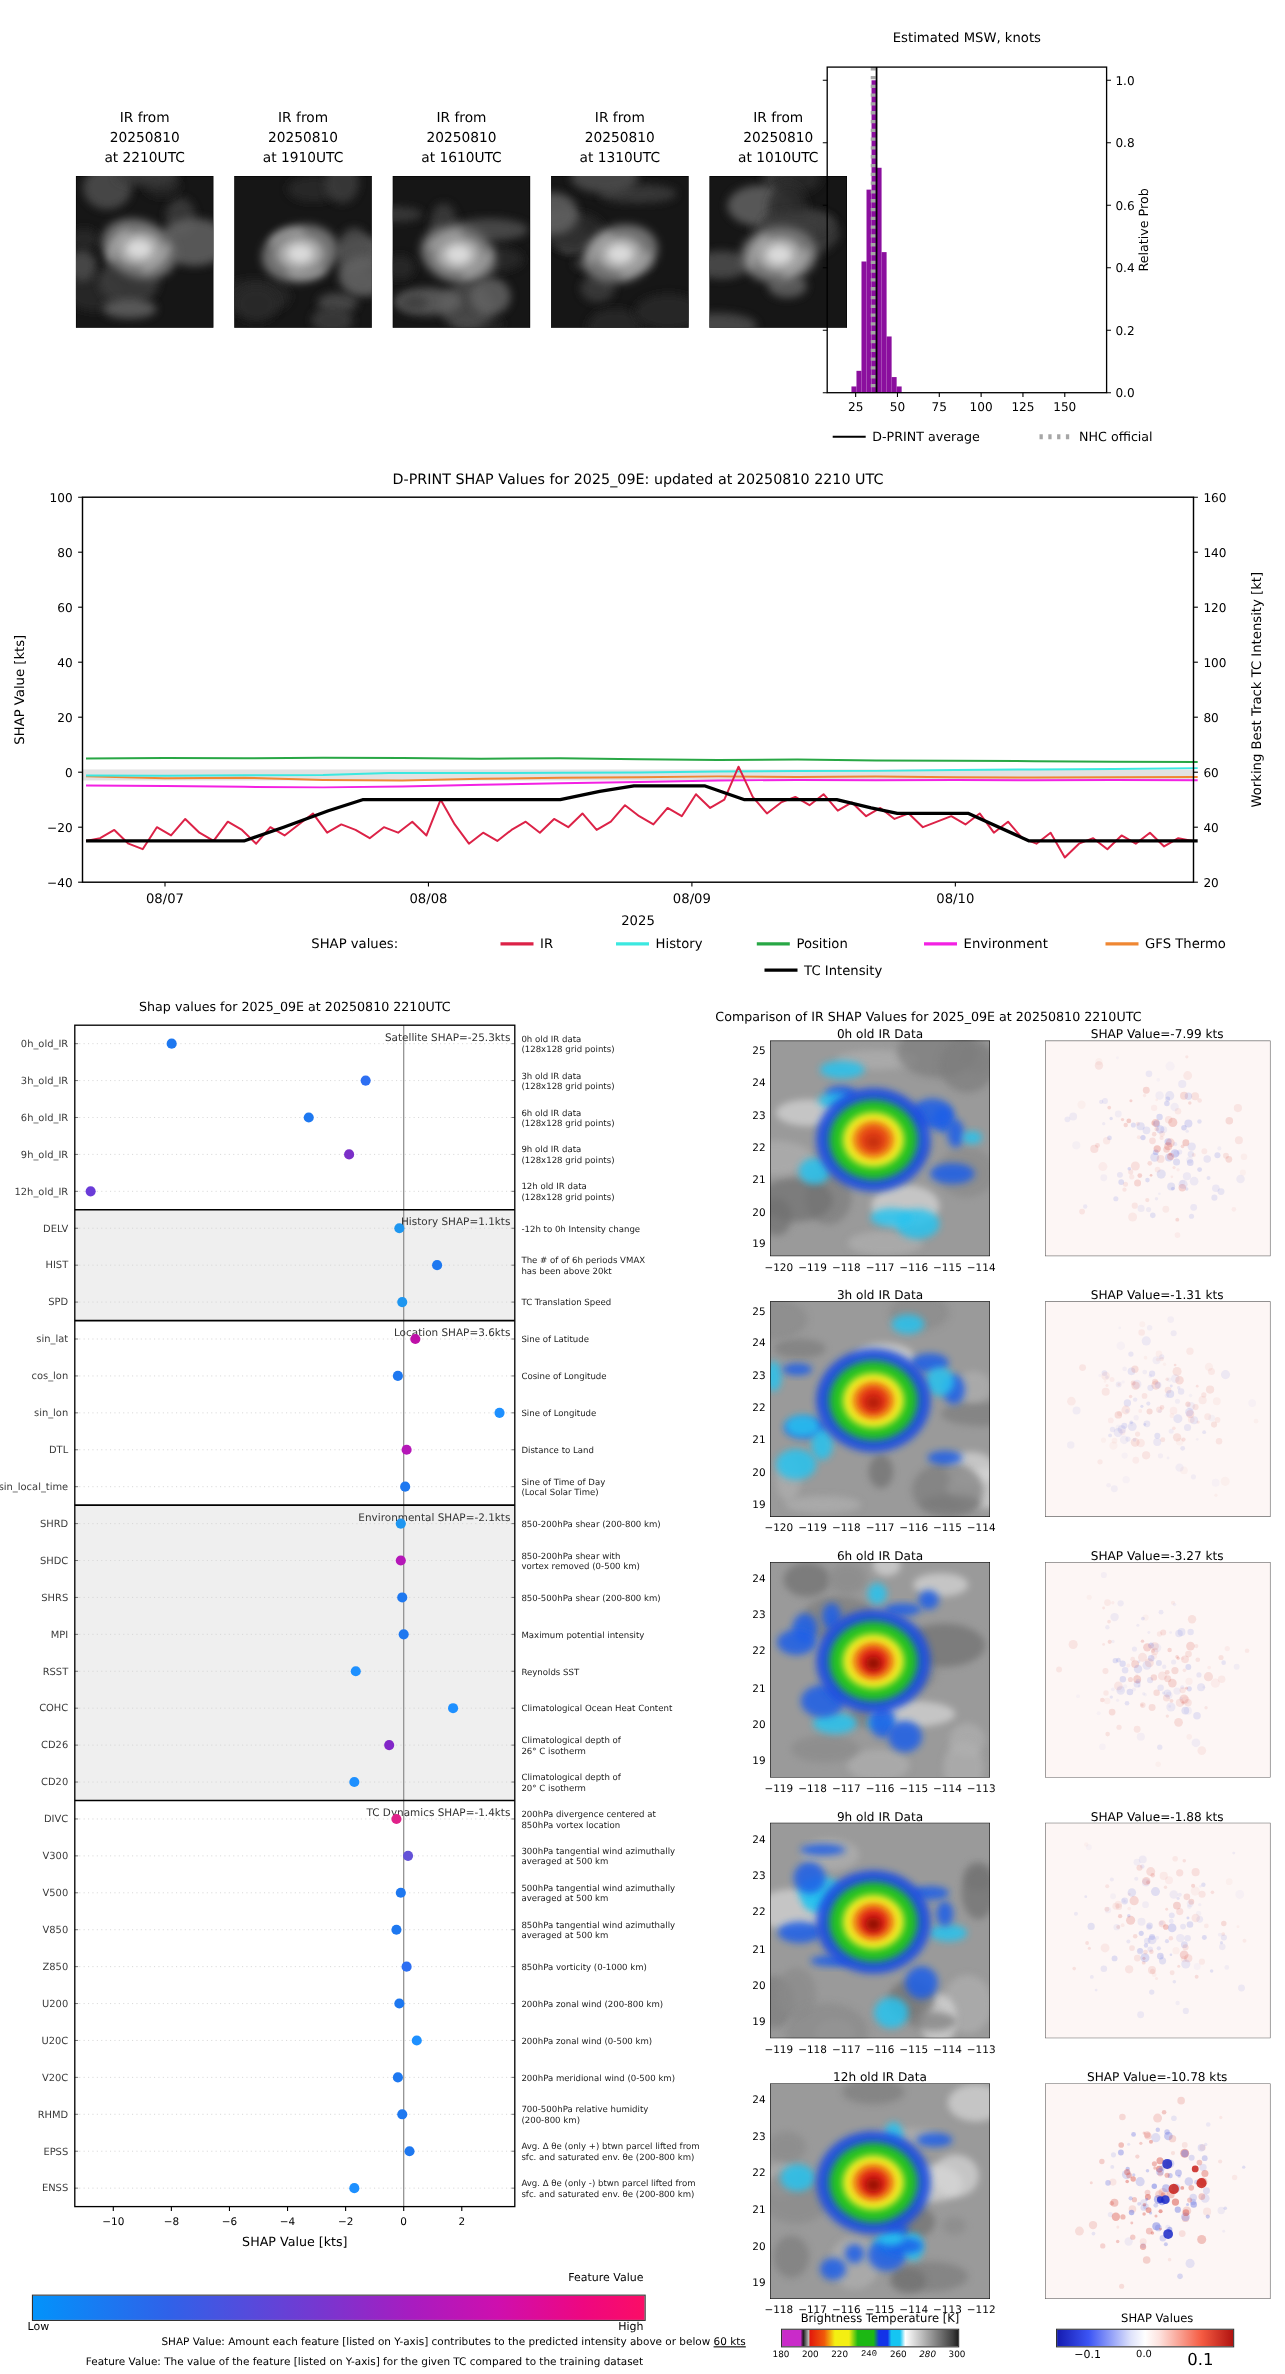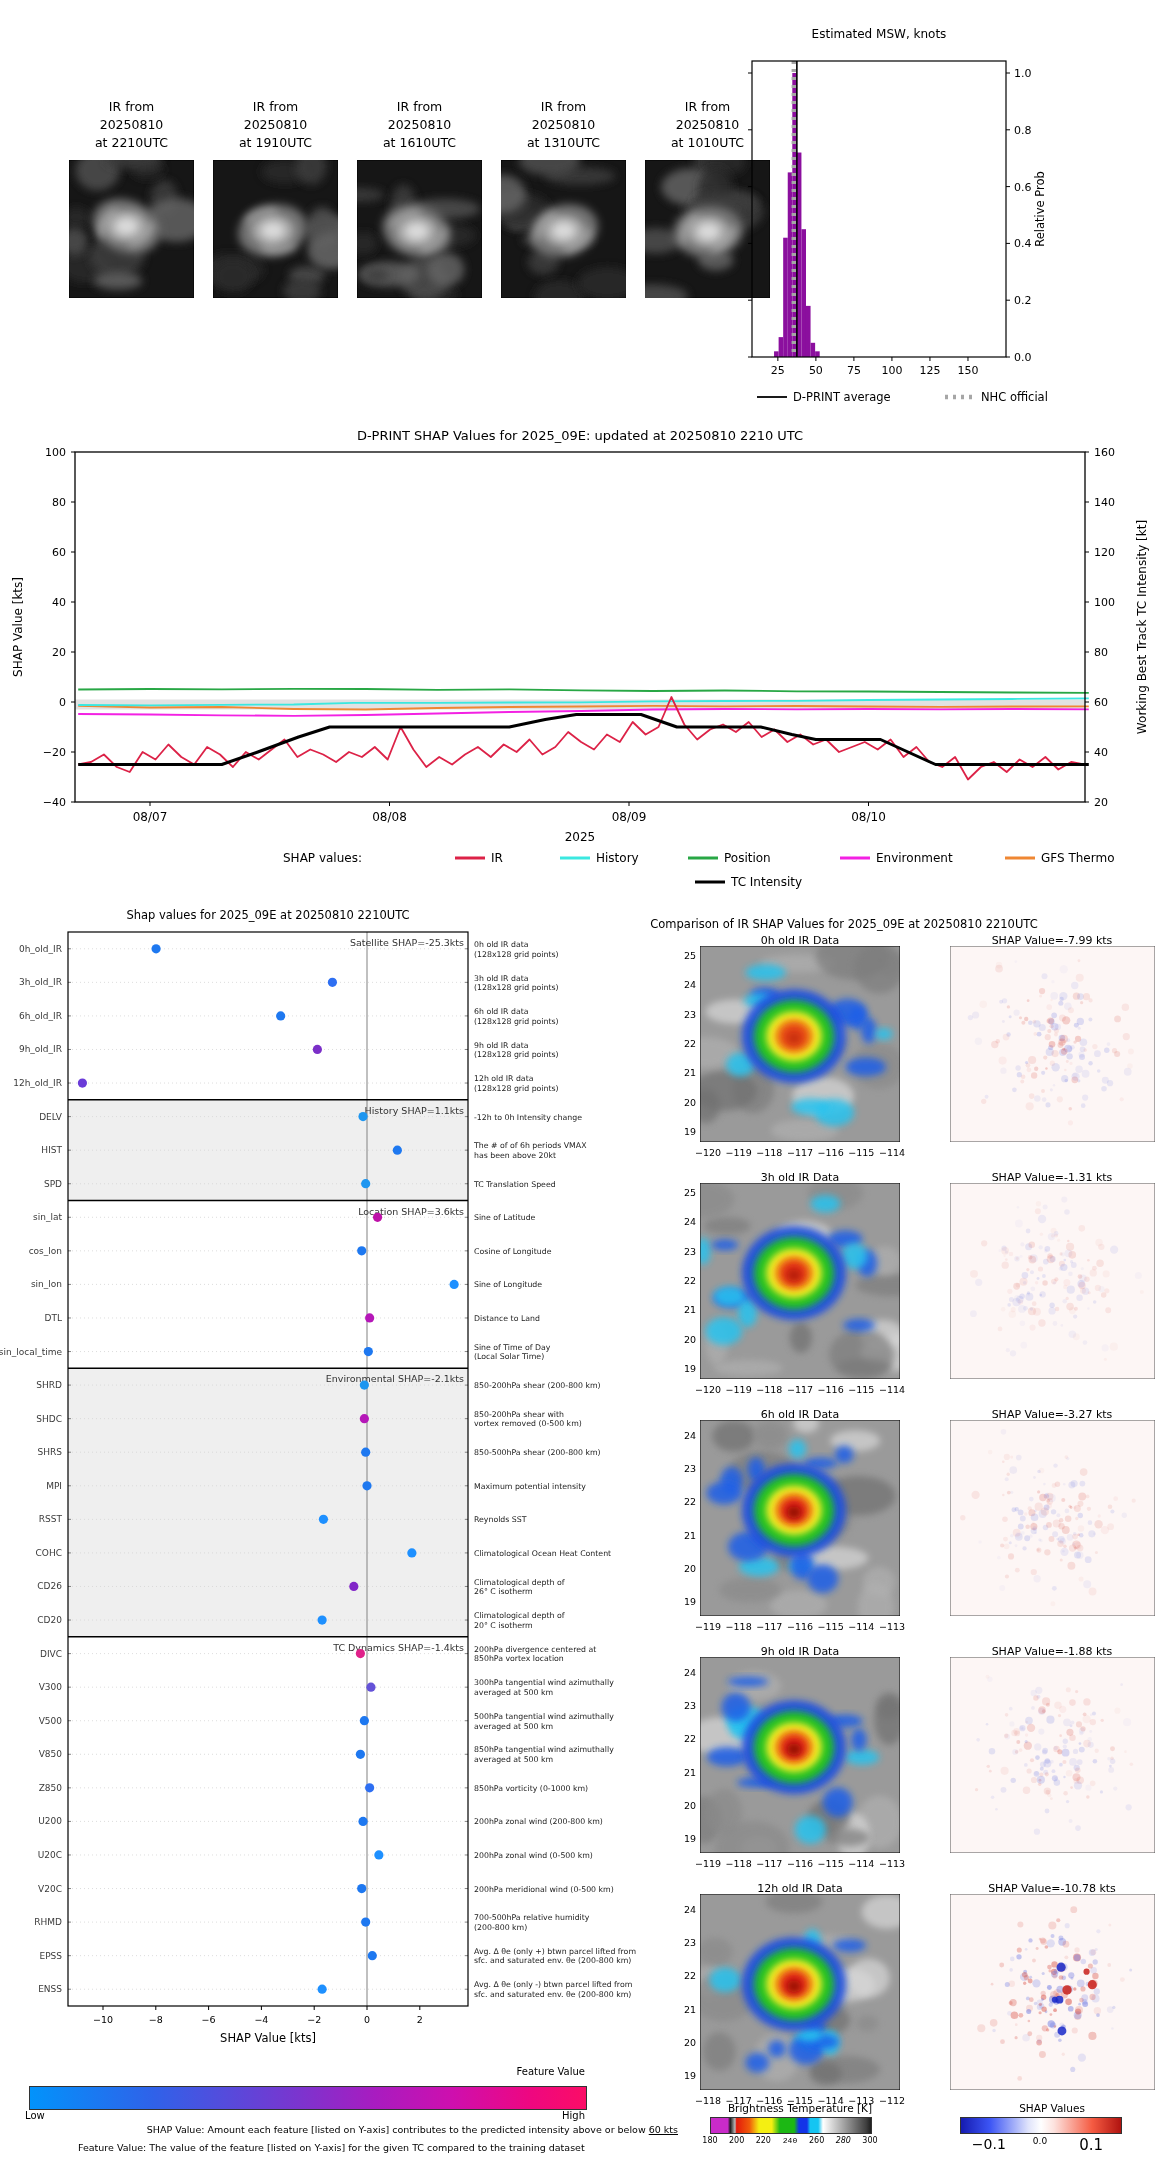--- a/index.html
+++ b/index.html
@@ -1573,21 +1573,21 @@
       <div class="abs cbar" style="left: 190px; top: 1212px; width: 160px; height: 15px; background: linear-gradient(to right, rgb(201, 43, 201) 0%, rgb(201, 43, 201) 10.5%, rgb(26, 26, 26) 12%, rgb(184, 184, 184) 15%, rgb(227, 26, 12) 16%, rgb(240, 90, 10) 24%, rgb(244, 239, 18) 30%, rgb(244, 239, 18) 38%, rgb(28, 184, 20) 43%, rgb(28, 184, 20) 52%, rgb(19, 51, 232) 55%, rgb(19, 51, 232) 60%, rgb(21, 197, 242) 62%, rgb(21, 197, 242) 67%, rgb(255, 255, 255) 70%, rgb(63, 63, 63) 97%, rgb(31, 31, 31) 100%);"></div>
       <div class="abs ct" style="left: 175px; top: 1231px; width: 30px; font-size: 8px;">180</div>
       <div class="abs ct" style="left: 201.667px; top: 1231px; width: 30px; font-size: 8px;">200</div>
       <div class="abs ct" style="left: 228.333px; top: 1231px; width: 30px; font-size: 8px;">220</div>
       <div class="abs ct" style="left: 255px; top: 1231px; width: 30px; font-size: 8px; font-family: Liberation Mono, monospace;">240</div>
       <div class="abs ct" style="left: 281.667px; top: 1231px; width: 30px; font-size: 8px;">260</div>
       <div class="abs ct" style="left: 308.333px; top: 1231px; width: 30px; font-size: 8px; font-style: italic;">280</div>
       <div class="abs ct" style="left: 335px; top: 1231px; width: 30px; font-size: 8px;">300</div>
       <div class="abs ct" style="left: 382px; top: 1197px; width: 300px; font-size: 10.5px;">SHAP Values</div>
       <div class="abs cbar" style="left: 440px; top: 1212px; width: 160px; height: 15px; background: linear-gradient(to right, rgb(21, 27, 176) 0%, rgb(60, 85, 245) 18%, rgb(223, 227, 251) 42%, rgb(255, 255, 255) 50%, rgb(253, 227, 223) 58%, rgb(245, 91, 66) 82%, rgb(176, 19, 16) 100%);"></div>
-      <div class="abs ct" style="left: 448.8px; top: 1231px; width: 40px; font-size: 14px;">−0.1</div>
+      <div class="abs ct" style="left: 448.8px; top: 1231px; width: 40px; font-size: 10px;">−0.1</div>
       <div class="abs ct" style="left: 500px; top: 1231px; width: 40px; font-size: 9px;">0.0</div>
       <div class="abs ct" style="left: 551.2px; top: 1231px; width: 40px; font-size: 15px;">0.1</div>
     </div>
 <div class="abs rt" style="left: 365px; top: 2066px; width: 220px; font-size: 10px;">Feature Value</div>
     <div class="abs cbar" style="left: 29px; top: 2086px; width: 556px; height: 22px; background: linear-gradient(to right, rgb(2, 147, 251) 0%, rgb(47, 98, 233) 22%, rgb(122, 53, 207) 48%, rgb(168, 28, 192) 62%, rgb(206, 15, 174) 76%, rgb(238, 7, 128) 90%, rgb(251, 13, 102) 100%);"></div>
     <div class="abs" style="left: 25px; top: 2110px; width: 60px; font-size: 10px;">Low</div>
     <div class="abs rt" style="left: 505px; top: 2110px; width: 80px; font-size: 10px;">High</div>
     <div class="abs" style="left: 78px; top: 2124px; width: 600px; font-size: 9.5px; text-align: right;"><span>SHAP Value: Amount each feature [listed on Y-axis] contributes to the predicted intensity above or below </span><span style="text-decoration: underline;">60 kts</span></div>
     <div class="abs" style="left: 78px; top: 2142px; width: 600px; font-size: 9.5px;">Feature Value: The value of the feature [listed on Y-axis] for the given TC compared to the training dataset</div>
   </div>

